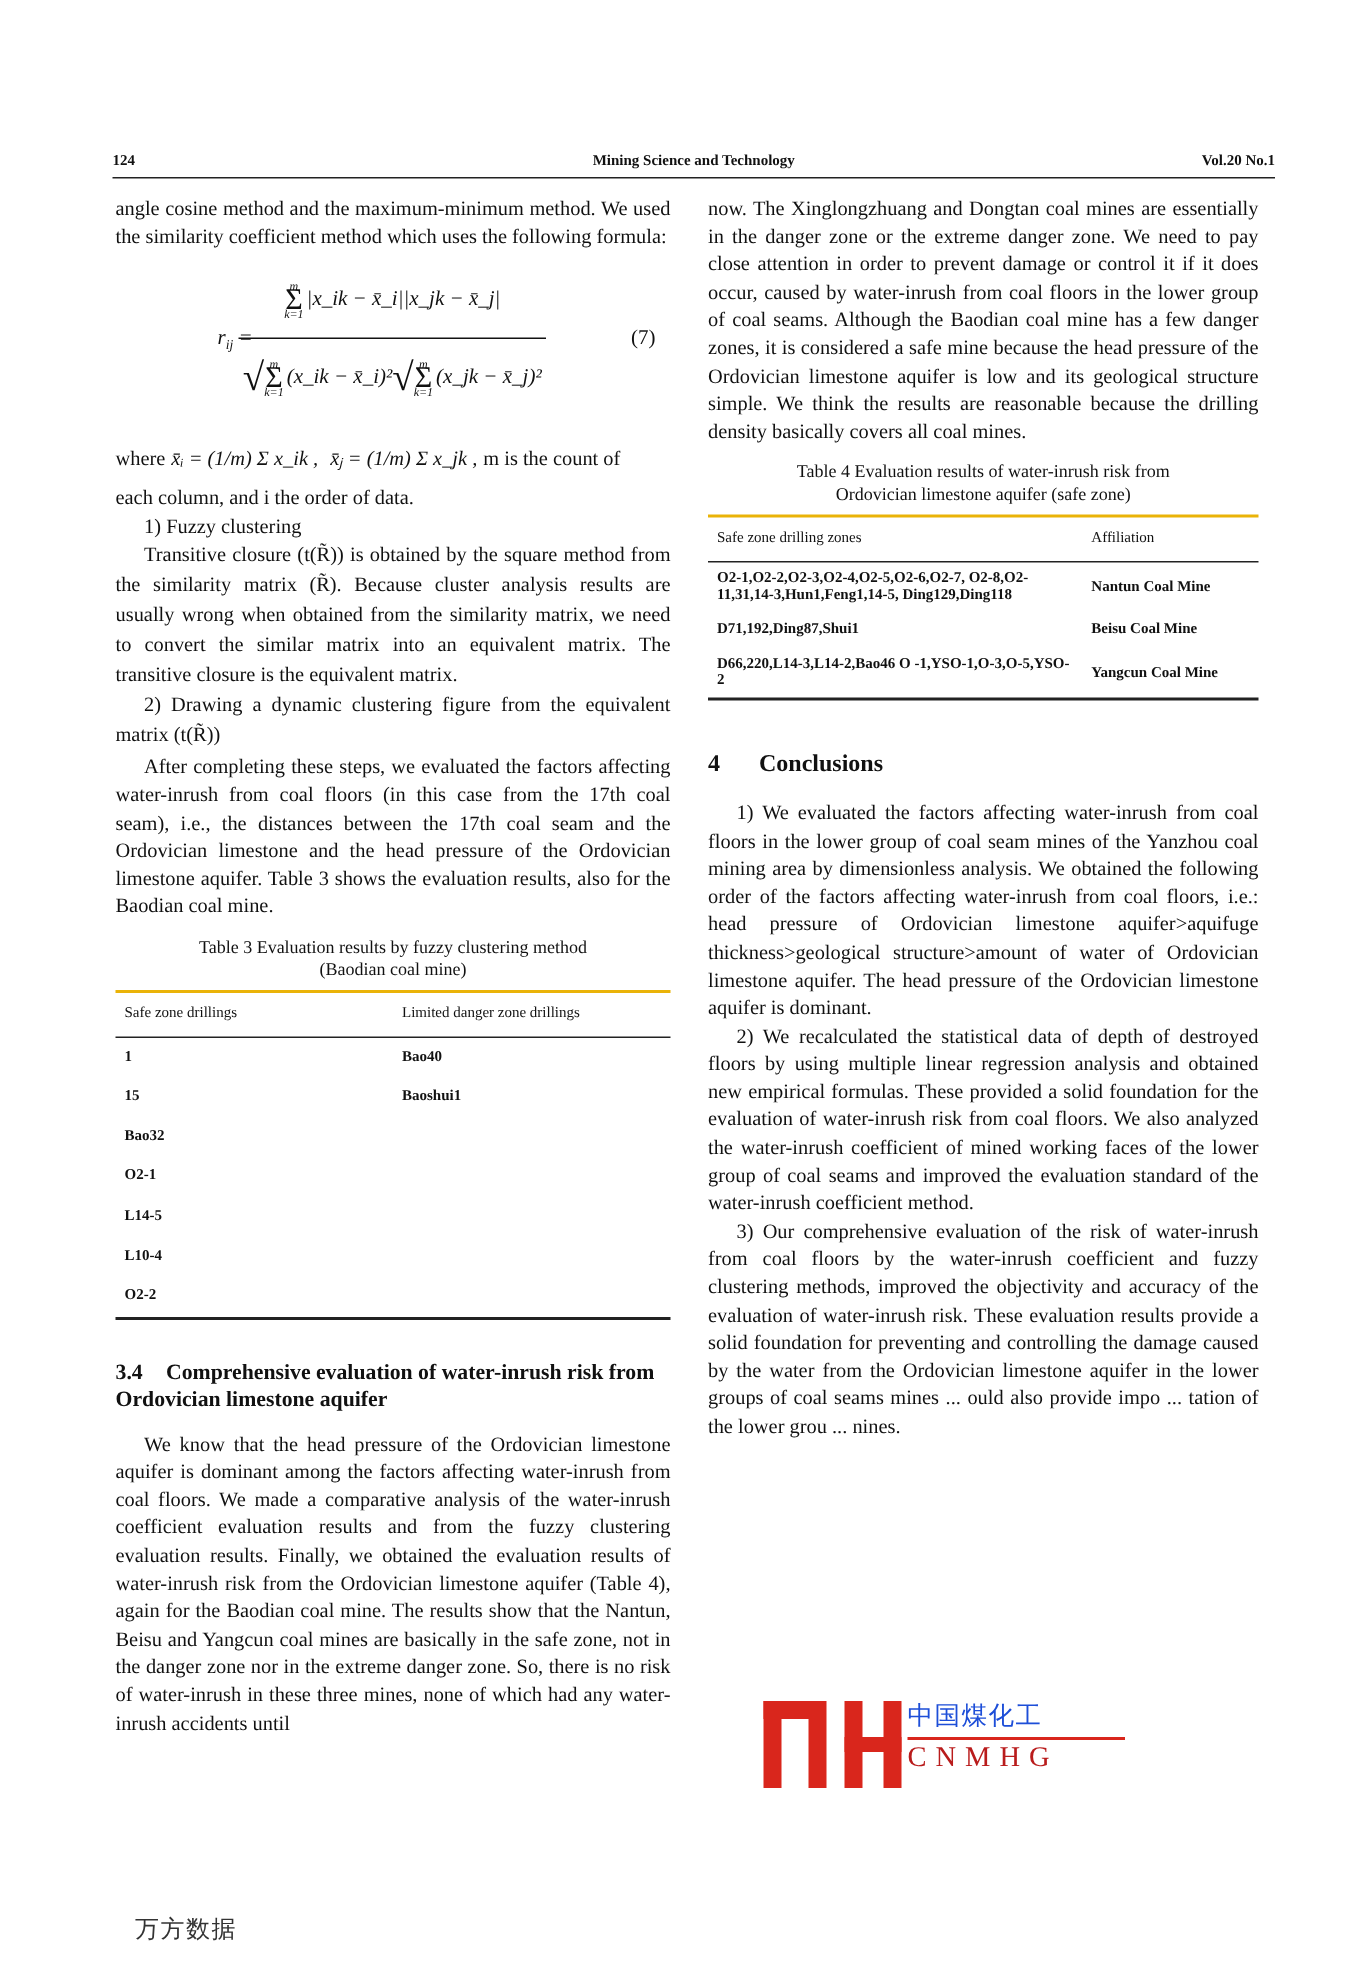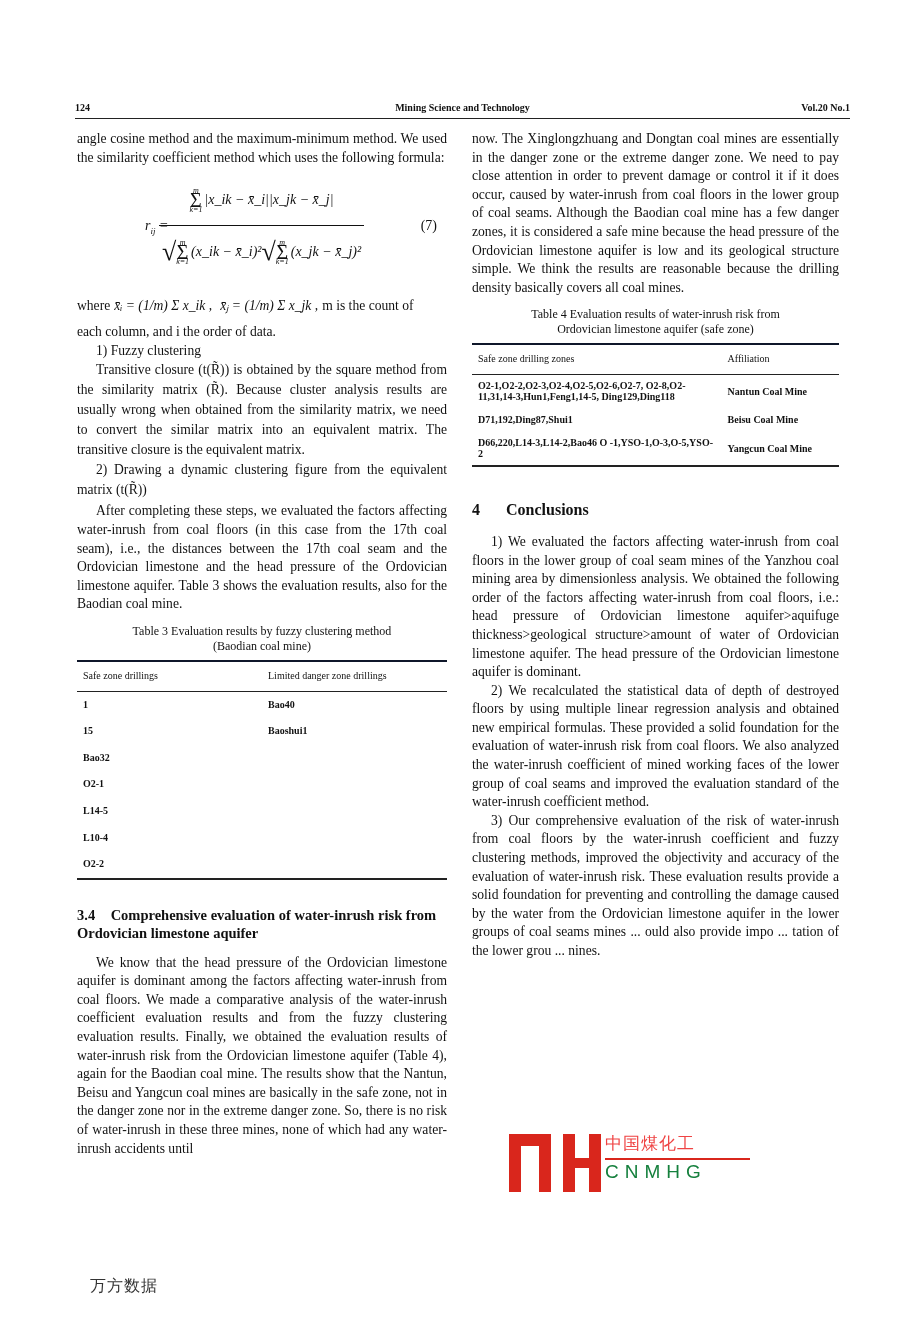--- a/index.html
+++ b/index.html
@@ -30,37 +30,37 @@
   .eq-denom { height: 52px; display: flex; align-items: center; justify-content: center; }
   .sigma { font-style: normal; font-size: 20px; display: inline-flex; flex-direction: column; align-items: center; line-height: 10px; vertical-align: middle; margin-right: 2px; }
   .sigma small { font-size: 8px; line-height: 9px; font-style: italic; }
   .sqrt { font-style: normal; font-size: 26px; vertical-align: middle; }
   .where-line { margin-top: 4px; height: 34px; display: flex; align-items: center; }
   .where-line .math { font-style: italic; margin: 0 4px; }
 
   .table-caption { text-align: center; font-size: 12px; line-height: 15px; margin: 10px 0 6px 0; }
   table { border-collapse: collapse; width: 100%; font-size: 10px; }
   table.t3 { margin-bottom: 20px; }
-  th { text-align: left; font-weight: normal; padding: 5px 6px; border-top: 2px solid #0f172a; border-bottom: 1px solid #222; }
+  th { text-align: left; font-weight: normal; padding: 5px 6px; border-top: 2px solid #eab308; border-bottom: 1px solid #222; }
   td { padding: 4px 6px; height: 14px; font-weight: bold; vertical-align: middle; }
   tbody tr:last-child td { border-bottom: 2px solid #222; }
   table.t4 td { line-height: 11.5px; padding: 5px 6px; }
   table.t4 td.aff { white-space: nowrap; }
 
   h3 { font-size: 14.5px; margin: 0 0 12px 0; font-weight: bold; line-height: 18px; }
   h3 .num { display: inline-block; width: 30px; }
   h3.sect { font-size: 16px; margin: 16px 0 14px 0; }
   h3.sect .num { width: 30px; }
 
   .watermark { position: absolute; left: 505px; top: 1130px; width: 245px; height: 62px; }
   .wm-mark { position: absolute; left: 0; top: 0; width: 100px; height: 62px; }
   .wm-bar { position: absolute; background: #d9261c; }
-  .wm-cn { position: absolute; left: 100px; top: 2px; font-size: 17px; color: #ef4444; font-family: "DejaVu Sans", sans-serif; letter-spacing: 1px; }
+  .wm-cn { position: absolute; left: 100px; top: 2px; font-size: 17px; color: #1d4ed8; font-family: "DejaVu Sans", sans-serif; letter-spacing: 1px; }
   .wm-line { position: absolute; left: 100px; top: 28px; width: 145px; height: 2px; background: #d9261c; }
-  .wm-en { position: absolute; left: 100px; top: 31px; font-size: 19px; color: #15803d; font-family: Liberation Sans, sans-serif; letter-spacing: 6px; font-weight: 300; text-align: right; }
+  .wm-en { position: absolute; left: 100px; top: 31px; font-size: 19px; color: #b91c1c; font-family: Liberation Serif, serif; letter-spacing: 6px; font-weight: 300; text-align: right; }
 
   .footer-mark { position: absolute; left: 90px; top: 1276px; font-size: 16px; color: #333; font-family: "DejaVu Sans", sans-serif; letter-spacing: 1px; }
 </style>
 </head>
 <body>
 
 <div class="page">
 
   <div class="running-head">
     <span class="pg">124</span>

